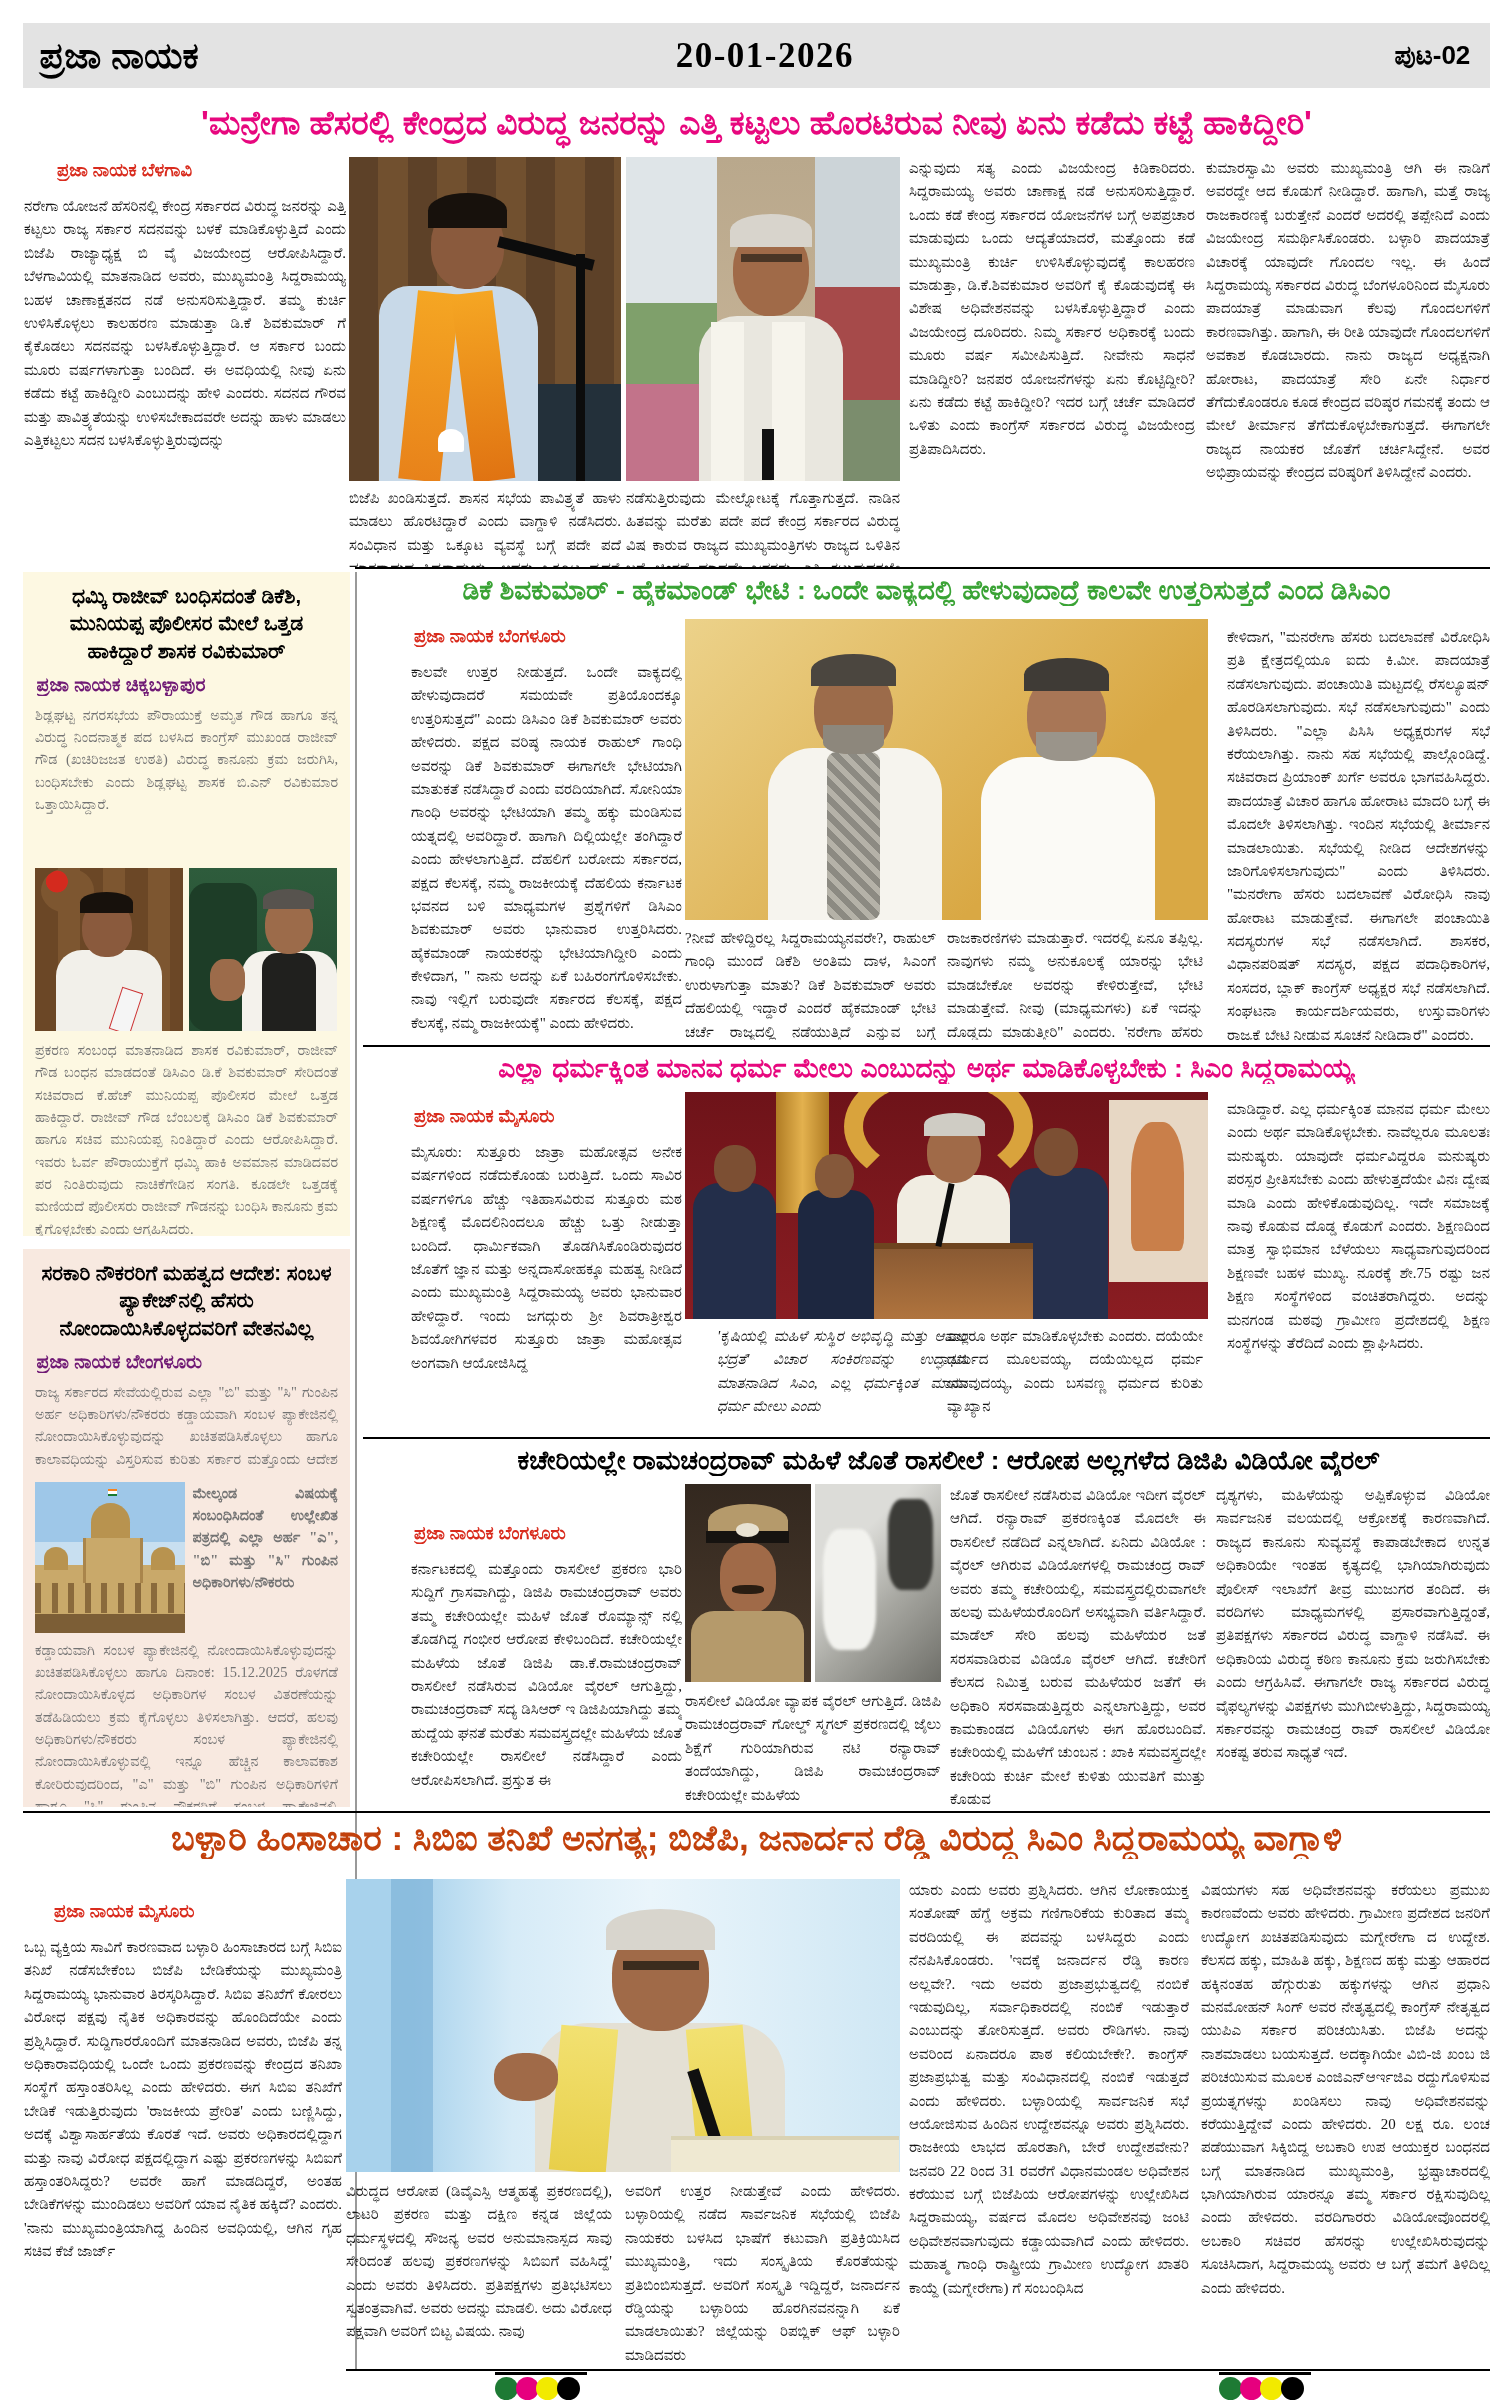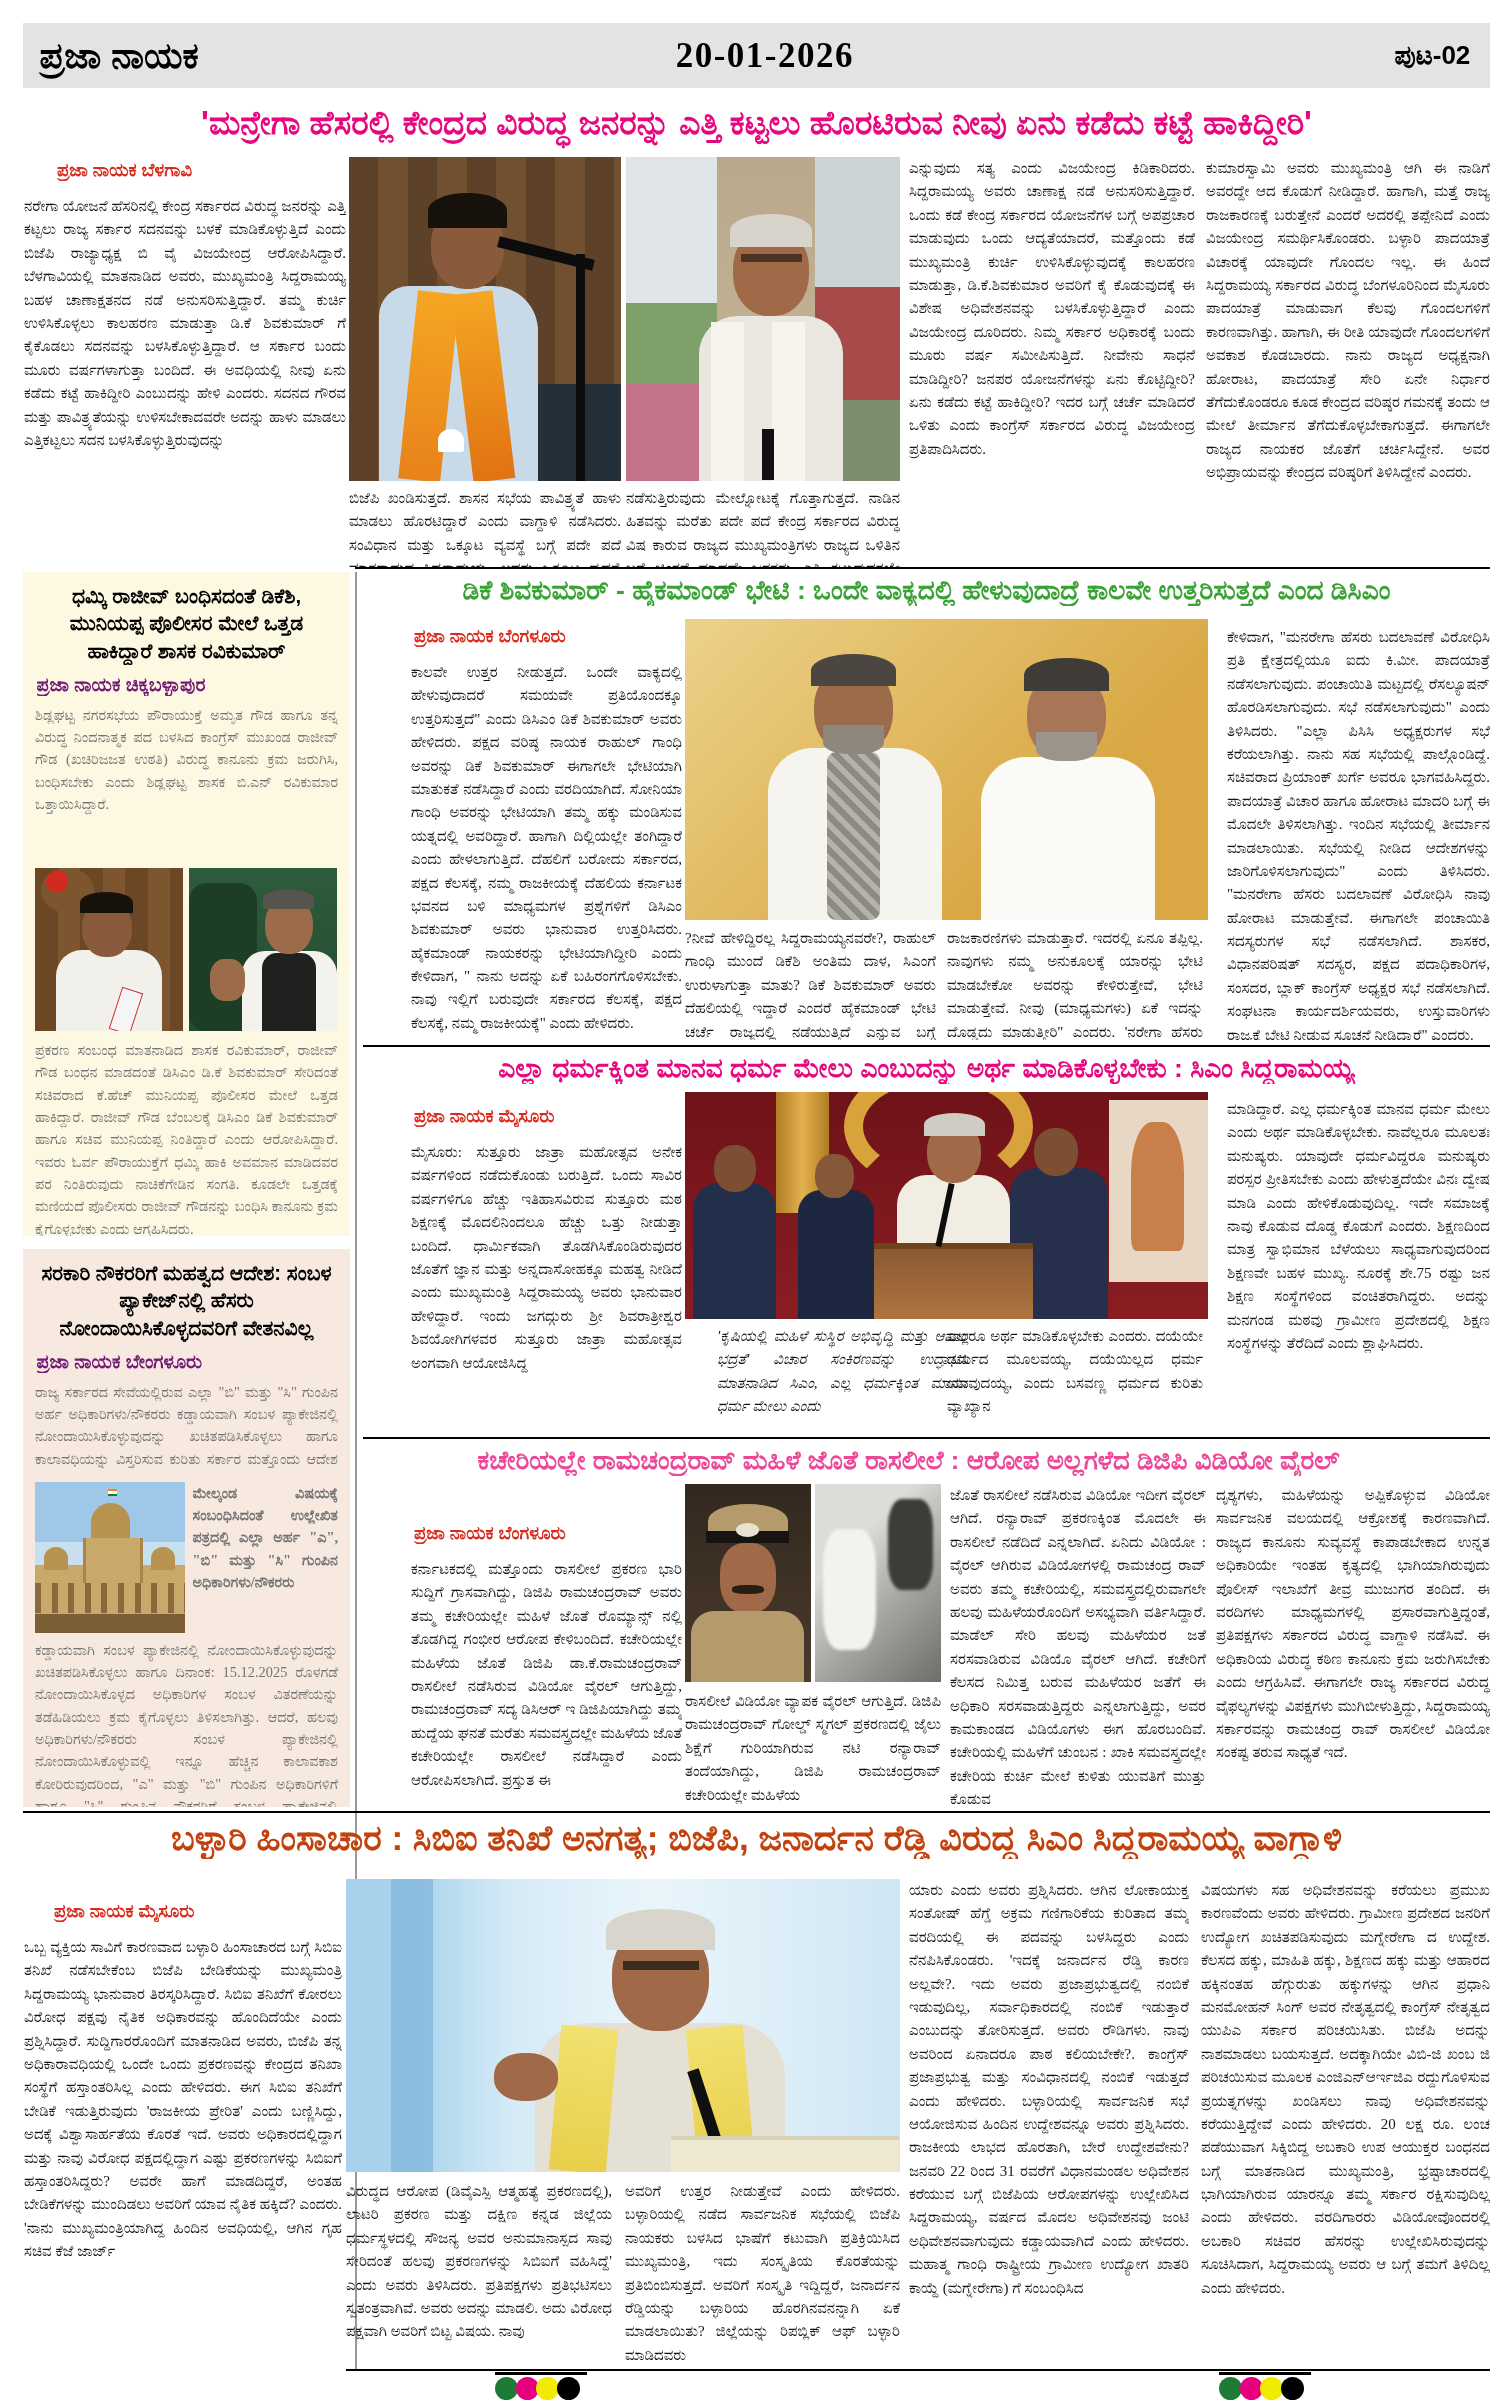--- a/index.html
+++ b/index.html
@@ -171,21 +171,21 @@
     <div class="ph" style="left:349px;top:36px;width:44px;height:48px;background:#7c4f33;border-radius:46%;"></div>
     <div class="ph" style="left:189px;top:151px;width:159px;height:76px;background:linear-gradient(180deg,#8a5a33,#b3763f);border-top:6px solid #6e441f;"></div>
     <div class="ph" style="left:257px;top:91px;width:6px;height:64px;background:#0d0d0d;transform:rotate(12deg);"></div>
   </div>
 
   <div class="col" style="left:717px;top:1325px;width:251px;height:109px;font-style:italic;">'ಕೃಷಿಯಲ್ಲಿ ಮಹಿಳೆ ಸುಸ್ಥಿರ ಅಭಿವೃದ್ಧಿ ಮತ್ತು ಆಹಾರ ಭದ್ರತೆ' ವಿಚಾರ ಸಂಕಿರಣವನ್ನು ಉದ್ಘಾಟಿಸಿ ಮಾತನಾಡಿದ ಸಿಎಂ, ಎಲ್ಲ ಧರ್ಮಕ್ಕಿಂತ ಮಾನವ ಧರ್ಮ ಮೇಲು ಎಂದು</div>
   <div class="col" style="left:947px;top:1325px;width:256px;height:109px;">ಎಲ್ಲರೂ ಅರ್ಥ ಮಾಡಿಕೊಳ್ಳಬೇಕು ಎಂದರು. ದಯೆಯೇ ಧರ್ಮದ ಮೂಲವಯ್ಯ, ದಯೆಯಿಲ್ಲದ ಧರ್ಮ ಯಾವುದಯ್ಯ, ಎಂದು ಬಸವಣ್ಣ ಧರ್ಮದ ಕುರಿತು ವ್ಯಾಖ್ಯಾನ</div>
   <div class="col" style="left:1227px;top:1098px;width:263px;height:336px;">ಮಾಡಿದ್ದಾರೆ. ಎಲ್ಲ ಧರ್ಮಕ್ಕಿಂತ ಮಾನವ ಧರ್ಮ ಮೇಲು ಎಂದು ಅರ್ಥ ಮಾಡಿಕೊಳ್ಳಬೇಕು. ನಾವೆಲ್ಲರೂ ಮೂಲತಃ ಮನುಷ್ಯರು. ಯಾವುದೇ ಧರ್ಮವಿದ್ದರೂ ಮನುಷ್ಯರು ಪರಸ್ಪರ ಪ್ರೀತಿಸಬೇಕು ಎಂದು ಹೇಳುತ್ತದೆಯೇ ವಿನಃ ದ್ವೇಷ ಮಾಡಿ ಎಂದು ಹೇಳಿಕೊಡುವುದಿಲ್ಲ. ಇದೇ ಸಮಾಜಕ್ಕೆ ನಾವು ಕೊಡುವ ದೊಡ್ಡ ಕೊಡುಗೆ ಎಂದರು. ಶಿಕ್ಷಣದಿಂದ ಮಾತ್ರ ಸ್ವಾಭಿಮಾನ ಬೆಳೆಯಲು ಸಾಧ್ಯವಾಗುವುದರಿಂದ ಶಿಕ್ಷಣವೇ ಬಹಳ ಮುಖ್ಯ. ನೂರಕ್ಕೆ ಶೇ.75 ರಷ್ಟು ಜನ ಶಿಕ್ಷಣ ಸಂಸ್ಥೆಗಳಿಂದ ವಂಚಿತರಾಗಿದ್ದರು. ಅದನ್ನು ಮನಗಂಡ ಮಠವು ಗ್ರಾಮೀಣ ಪ್ರದೇಶದಲ್ಲಿ ಶಿಕ್ಷಣ ಸಂಸ್ಥೆಗಳನ್ನು ತೆರೆದಿದೆ ಎಂದು ಶ್ಲಾಘಿಸಿದರು.</div>
 
   <div class="rule" style="left:363px;top:1437px;width:1127px;"></div>
-  <div class="sec-headline" style="left:345px;top:1445px;width:1127px;font-size:26px;color:#ec4899;">ಕಚೇರಿಯಲ್ಲೇ ರಾಮಚಂದ್ರರಾವ್ ಮಹಿಳೆ ಜೊತೆ ರಾಸಲೀಲೆ : ಆರೋಪ ಅಲ್ಲಗಳೆದ ಡಿಜಿಪಿ ವಿಡಿಯೋ ವೈರಲ್</div>
+  <div class="sec-headline" style="left:385px;top:1445px;width:1127px;font-size:26px;color:#000000;">ಕಚೇರಿಯಲ್ಲೇ ರಾಮಚಂದ್ರರಾವ್ ಮಹಿಳೆ ಜೊತೆ ರಾಸಲೀಲೆ : ಆರೋಪ ಅಲ್ಲಗಳೆದ ಡಿಜಿಪಿ ವಿಡಿಯೋ ವೈರಲ್</div>
   <div class="byline" style="left:414px;top:1523px;">ಪ್ರಜಾ ನಾಯಕ ಬೆಂಗಳೂರು</div>
   <div class="col" style="left:411px;top:1558px;width:271px;height:250px;">ಕರ್ನಾಟಕದಲ್ಲಿ ಮತ್ತೊಂದು ರಾಸಲೀಲೆ ಪ್ರಕರಣ ಭಾರಿ ಸುದ್ದಿಗೆ ಗ್ರಾಸವಾಗಿದ್ದು, ಡಿಜಿಪಿ ರಾಮಚಂದ್ರರಾವ್ ಅವರು ತಮ್ಮ ಕಚೇರಿಯಲ್ಲೇ ಮಹಿಳೆ ಜೊತೆ ರೊಮ್ಯಾನ್ಸ್ ನಲ್ಲಿ ತೊಡಗಿದ್ದ ಗಂಭೀರ ಆರೋಪ ಕೇಳಿಬಂದಿದೆ. ಕಚೇರಿಯಲ್ಲೇ ಮಹಿಳೆಯ ಜೊತೆ ಡಿಜಿಪಿ ಡಾ.ಕೆ.ರಾಮಚಂದ್ರರಾವ್ ರಾಸಲೀಲೆ ನಡೆಸಿರುವ ವಿಡಿಯೋ ವೈರಲ್ ಆಗುತ್ತಿದ್ದು, ರಾಮಚಂದ್ರರಾವ್ ಸದ್ಯ ಡಿಸಿಆರ್ ಇ ಡಿಜಿಪಿಯಾಗಿದ್ದು ತಮ್ಮ ಹುದ್ದೆಯ ಘನತೆ ಮರೆತು ಸಮವಸ್ತ್ರದಲ್ಲೇ ಮಹಿಳೆಯ ಜೊತೆ ಕಚೇರಿಯಲ್ಲೇ ರಾಸಲೀಲೆ ನಡೆಸಿದ್ದಾರೆ ಎಂದು ಆರೋಪಿಸಲಾಗಿದೆ. ಪ್ರಸ್ತುತ ಈ</div>
 
   <div class="photo" style="left:685px;top:1484px;width:126px;height:198px;background:linear-gradient(180deg,#33281f,#4a3a2c);">
     <div class="ph" style="left:23px;top:19.7px;width:80px;height:33px;background:#b59a6b;border-radius:50% 50% 0 0;"></div>
     <div class="ph" style="left:21px;top:47px;width:83px;height:12px;background:#161310;"></div>
     <div class="ph" style="left:51px;top:39px;width:23px;height:13.6px;background:#e8e2d2;border-radius:50%;"></div>
     <div class="ph" style="left:35px;top:59px;width:56px;height:70px;background:#a06a48;border-radius:42%;"></div>
     <div class="ph" style="left:47px;top:101px;width:32px;height:9px;background:#2a1d12;border-radius:40%;"></div>
     <div class="ph" style="left:6px;top:127px;width:113px;height:71px;background:#b59a6b;border-radius:23px 23px 0 0;"></div>

